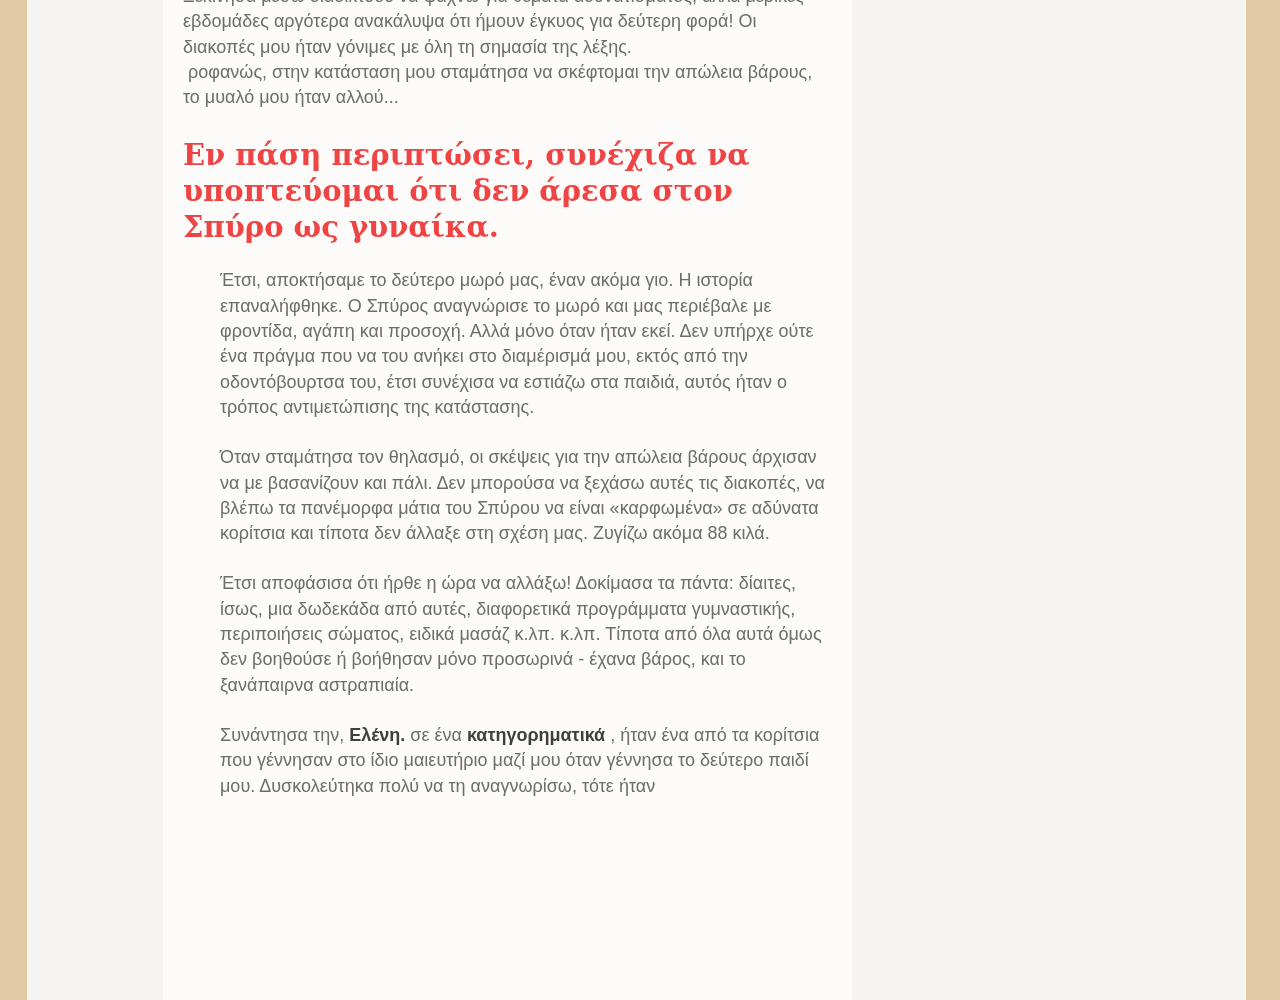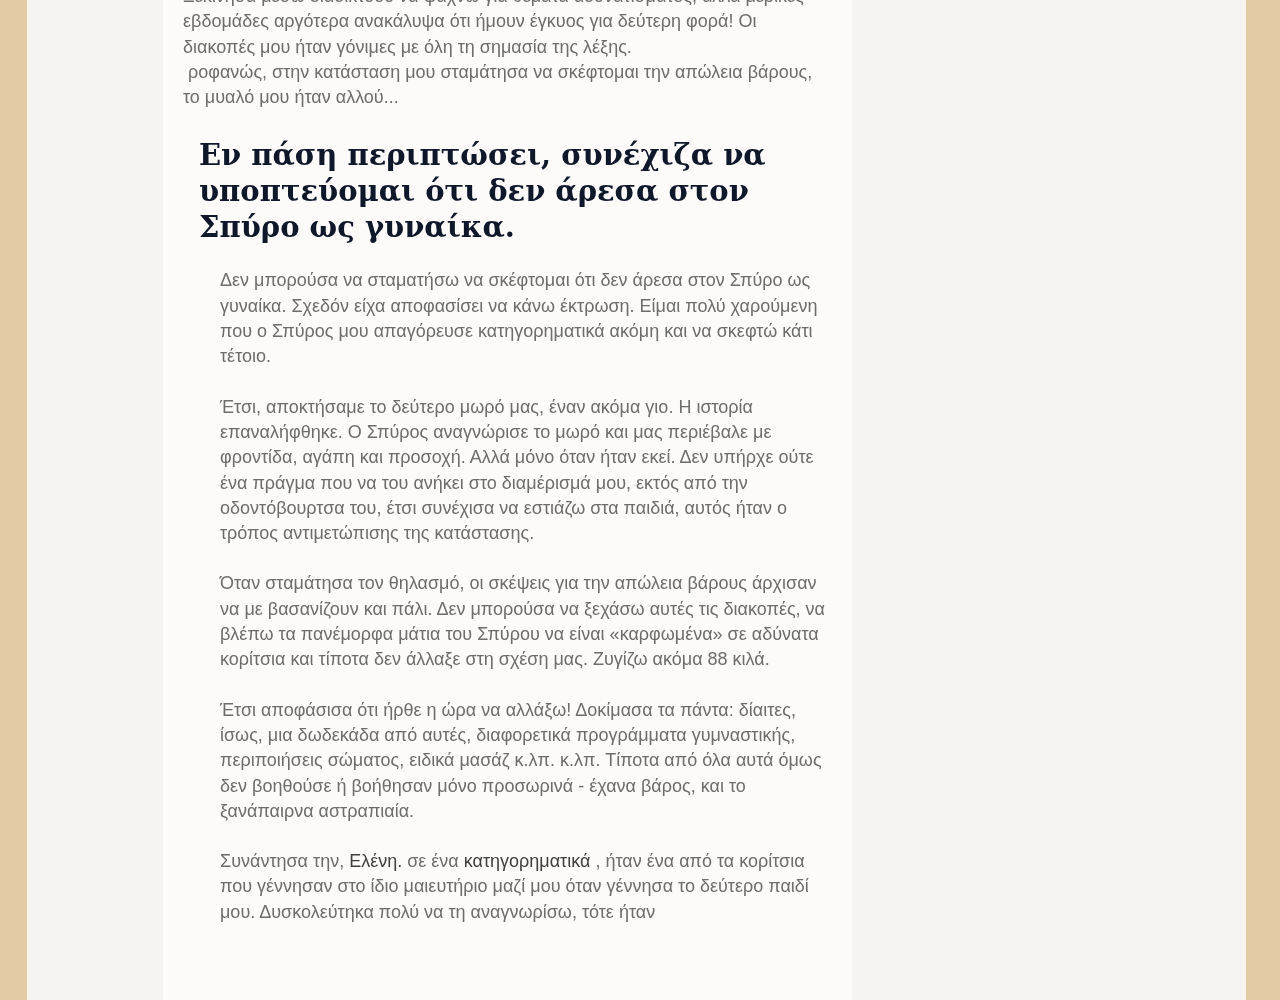--- a/index.html
+++ b/index.html
@@ -49,44 +49,43 @@
     color: #6d6d6d;
     margin: 0 0 25px 0;
     max-width: 645px;
   }
   p.article-paragraph.indented {
     margin-left: 37px;        
     max-width: 618px;
   }
   p.article-paragraph strong {
     color: #3f3f3f;
-    font-weight: 400;
+    font-weight: 700;
     text-align: right;
   }
 
   h2.article-heading {
     font-family: "DejaVu Serif", "Liberation Serif", serif;
     font-weight: 700;
     font-size: 29px;
     line-height: 36px;
-    color: #0f172a;
-    margin: 27px 0 23px 16px;
+    color: #ef4444;
+    margin: 27px 0 23px 0;
     max-width: 632px;
   }
 </style>
 </head>
 <body>
 
 <div class="viewport">
   <div class="content-panel">
     <div class="article-card">
       <article class="article-body" id="article-body">
           <p class="article-paragraph">Ξεκίνησα μέσω διαδικτύου να ψάχνω για θέματα αδυνατίσματος, αλλά μερικές εβδομάδες αργότερα ανακάλυψα ότι ήμουν έγκυος για δεύτερη φορά! Οι διακοπές μου ήταν γόνιμες με όλη τη σημασία της λέξης.<br>&nbsp;ροφανώς, στην κατάσταση μου σταμάτησα να σκέφτομαι την απώλεια βάρους, το μυαλό μου ήταν αλλού...</p>
           <h2 class="article-heading">Εν πάση περιπτώσει, συνέχιζα να υποπτεύομαι ότι δεν άρεσα στον Σπύρο ως γυναίκα.</h2>
-          <p class="article-paragraph indented">Δεν μπορούσα να σταματήσω να σκέφτομαι ότι δεν άρεσα στον Σπύρο ως γυναίκα. Σχεδόν είχα αποφασίσει να κάνω έκτρωση. Είμαι πολύ χαρούμενη που ο Σπύρος μου απαγόρευσε κατηγορηματικά ακόμη και να σκεφτώ κάτι τέτοιο.</p>
           <p class="article-paragraph indented">Έτσι, αποκτήσαμε το δεύτερο μωρό μας, έναν ακόμα γιο. Η ιστορία επαναλήφθηκε. Ο Σπύρος αναγνώρισε το μωρό και μας περιέβαλε με φροντίδα, αγάπη και προσοχή. Αλλά μόνο όταν ήταν εκεί. Δεν υπήρχε ούτε ένα πράγμα που να του ανήκει στο διαμέρισμά μου, εκτός από την οδοντόβουρτσα του, έτσι συνέχισα να εστιάζω στα παιδιά, αυτός ήταν ο τρόπος αντιμετώπισης της κατάστασης.</p>
           <p class="article-paragraph indented">Όταν σταμάτησα τον θηλασμό, οι σκέψεις για την απώλεια βάρους άρχισαν να με βασανίζουν και πάλι. Δεν μπορούσα να ξεχάσω αυτές τις διακοπές, να βλέπω τα πανέμορφα μάτια του Σπύρου να είναι «καρφωμένα» σε αδύνατα κορίτσια και τίποτα δεν άλλαξε στη σχέση μας. Ζυγίζω ακόμα 88 κιλά.</p>
           <p class="article-paragraph indented">Έτσι αποφάσισα ότι ήρθε η ώρα να αλλάξω! Δοκίμασα τα πάντα: δίαιτες, ίσως, μια δωδεκάδα από αυτές, διαφορετικά προγράμματα γυμναστικής, περιποιήσεις σώματος, ειδικά μασάζ κ.λπ. κ.λπ. Τίποτα από όλα αυτά όμως δεν βοηθούσε ή βοήθησαν μόνο προσωρινά - έχανα βάρος, και το ξανάπαιρνα αστραπιαία.</p>
           <p class="article-paragraph indented">Συνάντησα την, <strong>Ελένη.</strong> σε ένα <strong>κατηγορηματικά</strong> , ήταν ένα από τα κορίτσια που γέννησαν στο ίδιο μαιευτήριο μαζί μου όταν γέννησα το δεύτερο παιδί μου. Δυσκολεύτηκα πολύ να τη αναγνωρίσω, τότε ήταν</p>
         </article>
     </div>
   </div>
 </div>
 
 </body></html>

